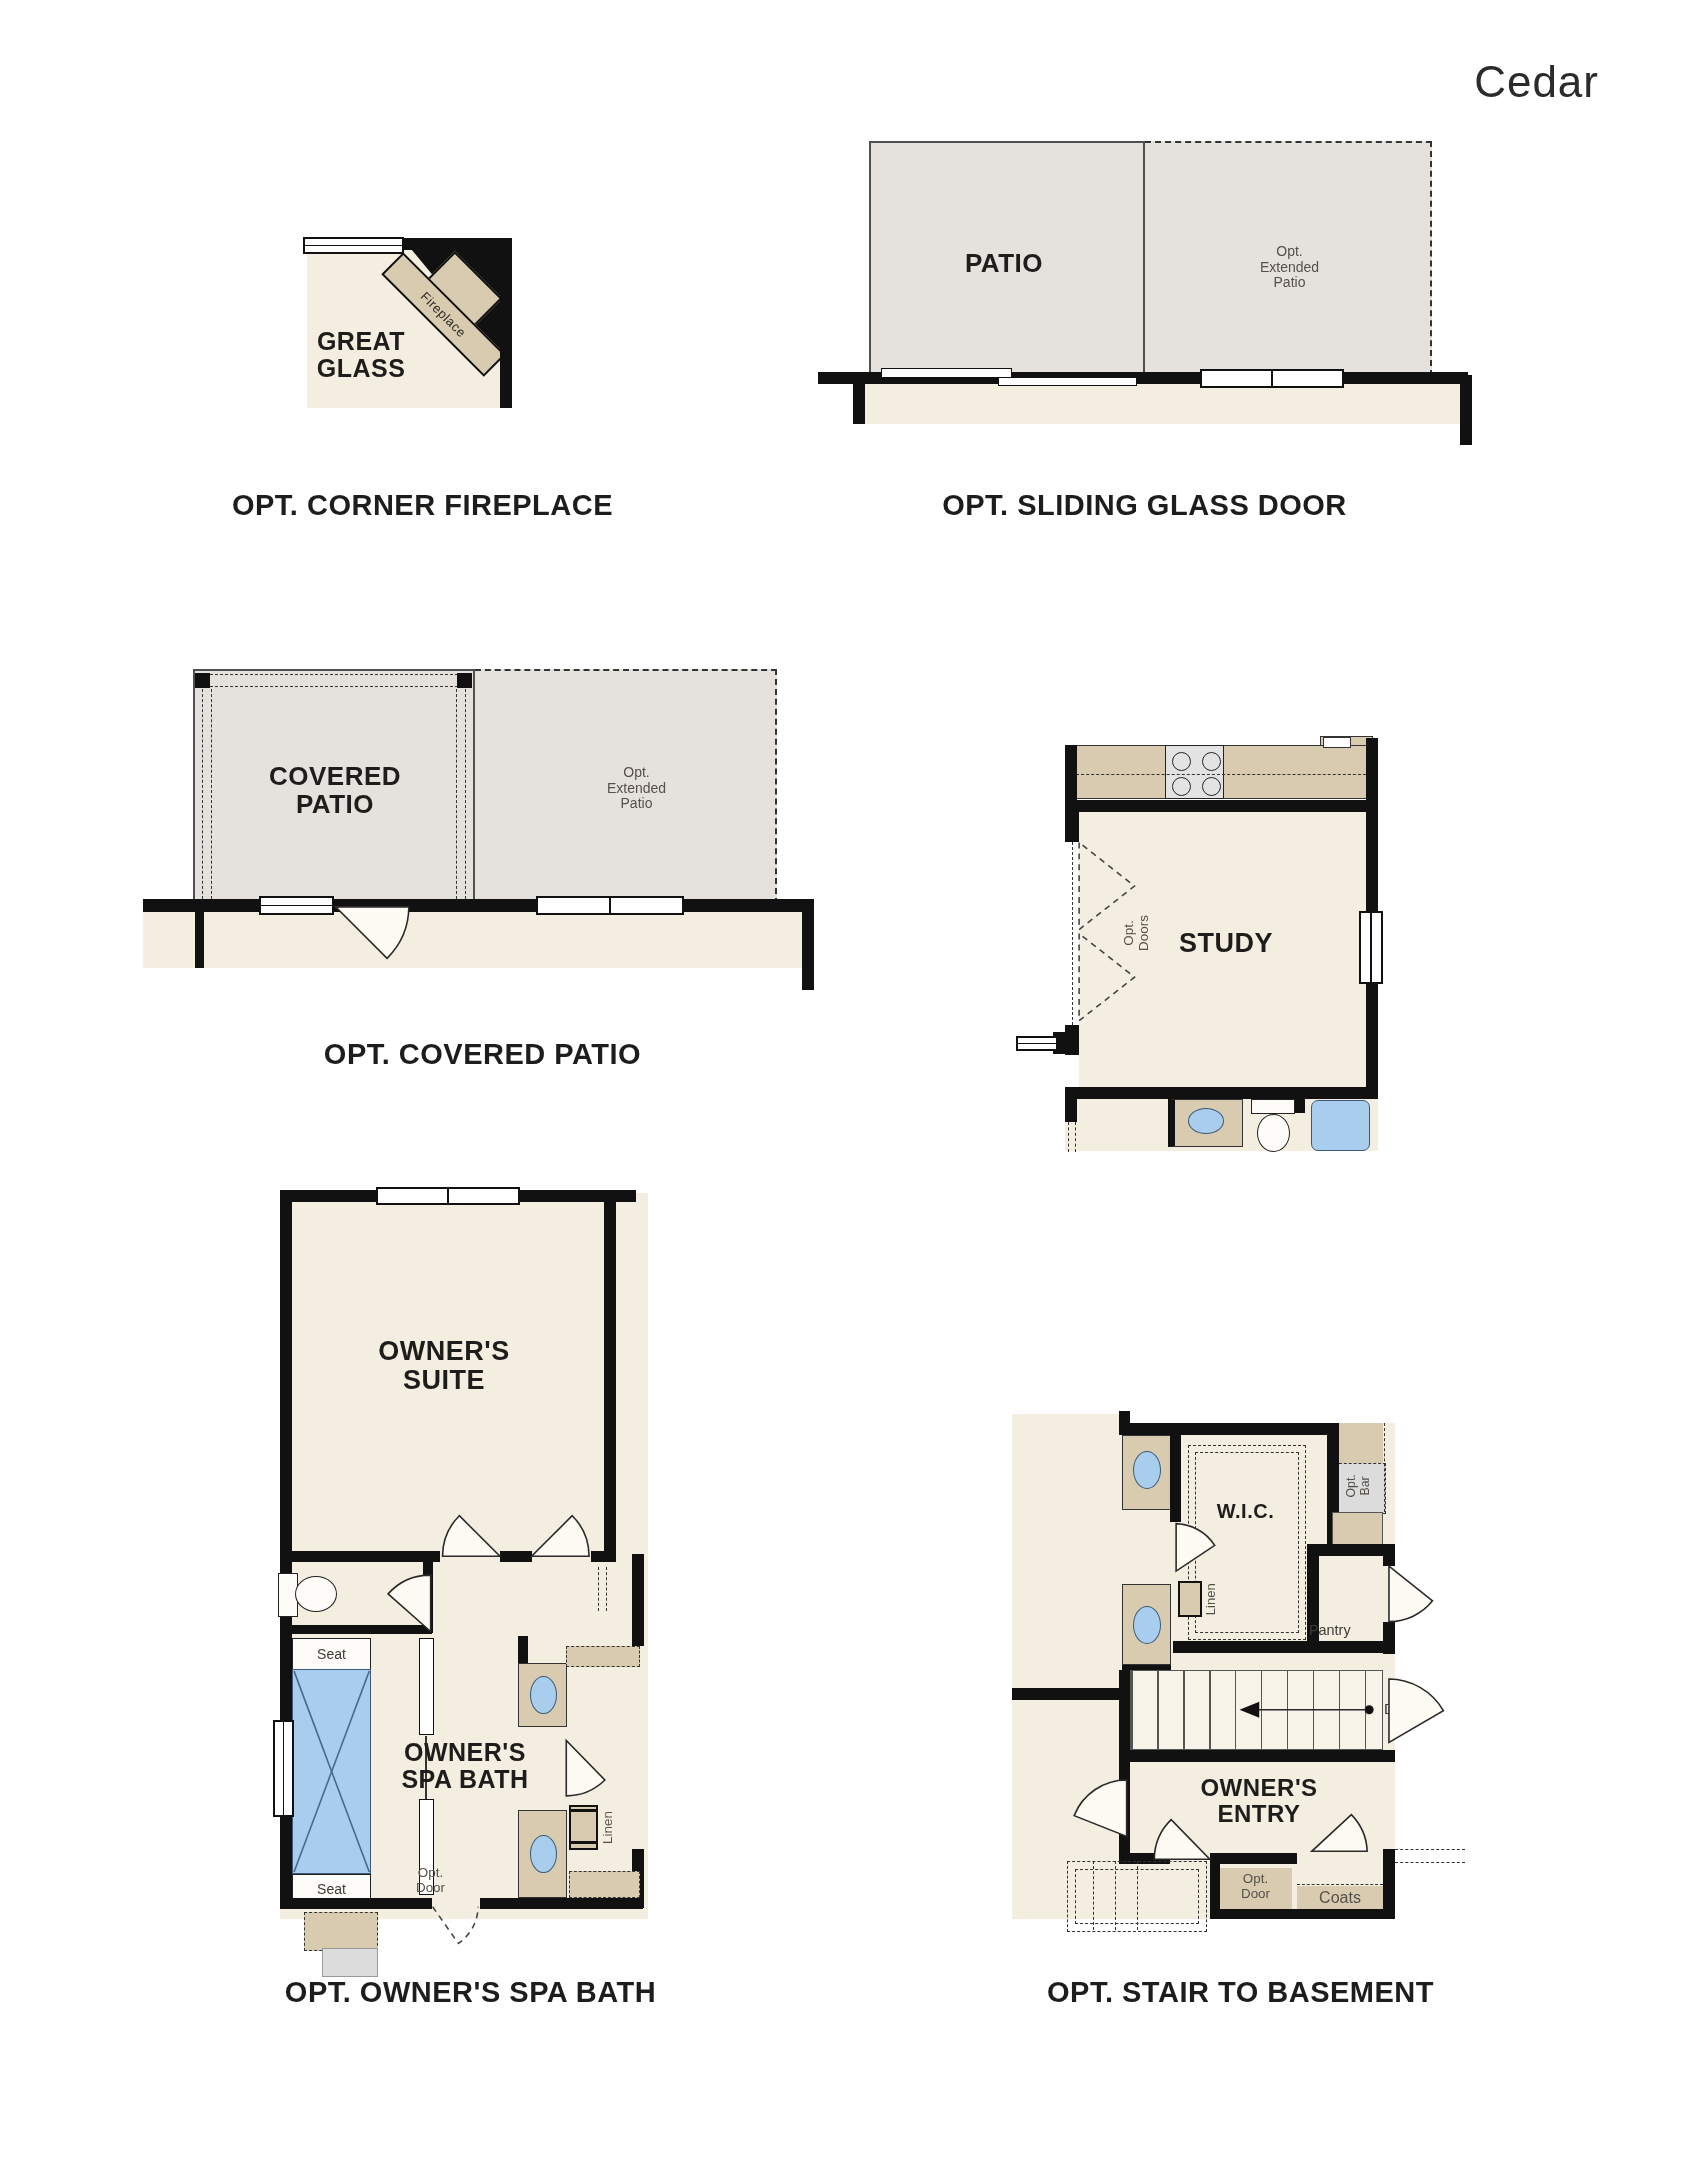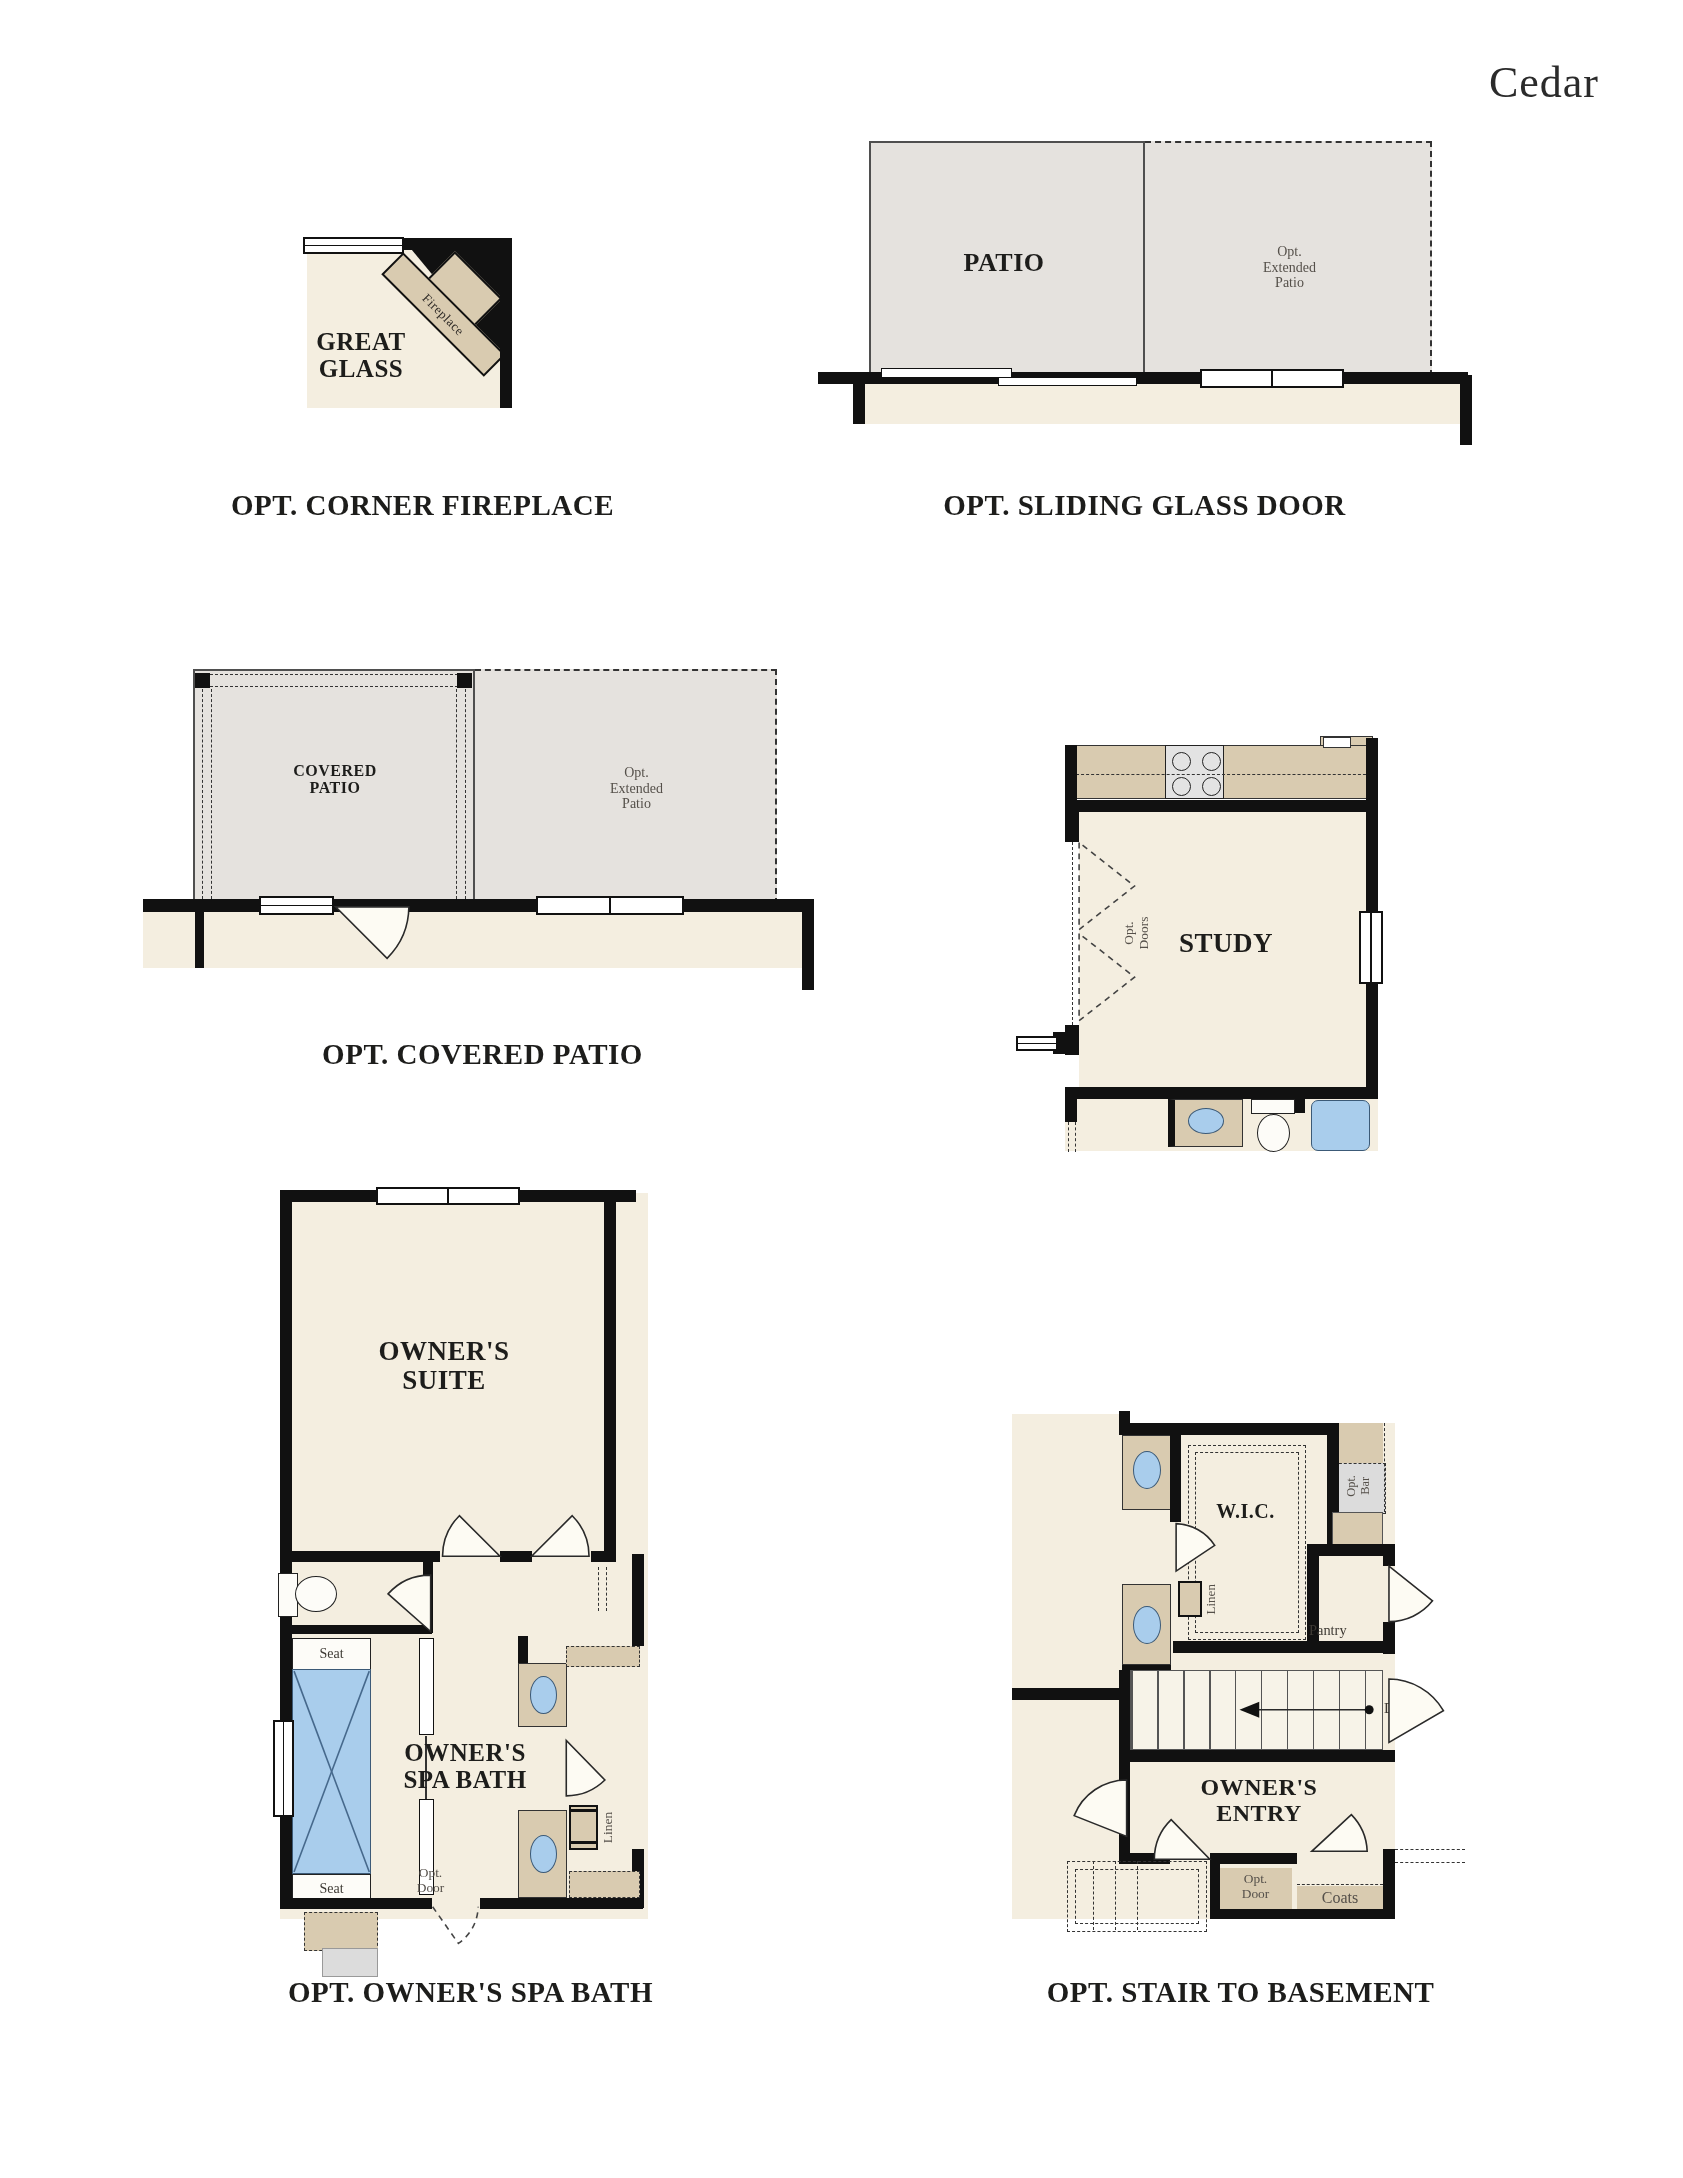--- a/index.html
+++ b/index.html
@@ -1,17 +1,17 @@
 <!DOCTYPE html>
 <html><head>
 <meta charset="utf-8">
 <style>
   html,body{margin:0;padding:0;background:#fff}
   .page{position:relative;width:1683px;height:2178px;background:#fff;overflow:hidden;
-        font-family:Liberation Serif, serif;color:#1d1d1b}
+        font-family:Liberation Sans, sans-serif;color:#1d1d1b}
   .abs{position:absolute}
   .layer{position:absolute;left:0;top:0;width:1683px;height:2178px}
   .wall{position:absolute;background:#111}
   .cream{position:absolute;background:#f4eee0}
   .gray{position:absolute;background:#e5e2de}
   .tan{position:absolute;background:#d9cbb0}
   .grayfix{position:absolute;background:#dcdcdc}
   .solidbox{border:2px solid #4f4f4f}
   .dashtop{border-top:2px dashed #333}
   .dashright{border-right:2px dashed #333}
@@ -93,21 +93,21 @@
     <div class="dash-v" style="left:456px;top:689px;height:210px"></div>
     <div class="dash-v" style="left:465px;top:689px;height:210px"></div>
     <div class="wall" style="left:195px;top:673px;width:15px;height:15px"></div>
     <div class="wall" style="left:457px;top:673px;width:15px;height:15px"></div>
     <div class="wall" style="left:143px;top:899px;width:671px;height:13px"></div>
     <div class="cream" style="left:143px;top:912px;width:661px;height:56px"></div>
     <div class="wall" style="left:195px;top:912px;width:9px;height:56px"></div>
     <div class="wall" style="left:802px;top:904px;width:12px;height:86px"></div>
     <div class="win win-h" style="left:259px;top:896px;width:75px;height:19px"></div>
     <div class="win win-v" style="left:536px;top:896px;width:148px;height:19px"></div>
-    <div class="room-label" style="left:236px;top:762px;width:198px;font-size:16px">
+    <div class="room-label" style="left:236px;top:762px;width:198px;font-size:26px">
       <div>COVERED</div>
       <div>PATIO</div>
     </div>
     <div class="small-label" style="left:567px;top:765px;width:139px">
       <div>Opt.</div>
       <div>Extended</div>
       <div>Patio</div>
     </div>
     <div class="title" style="left:235px;top:1038px;width:495px">OPT. COVERED PATIO</div>
   </div>

